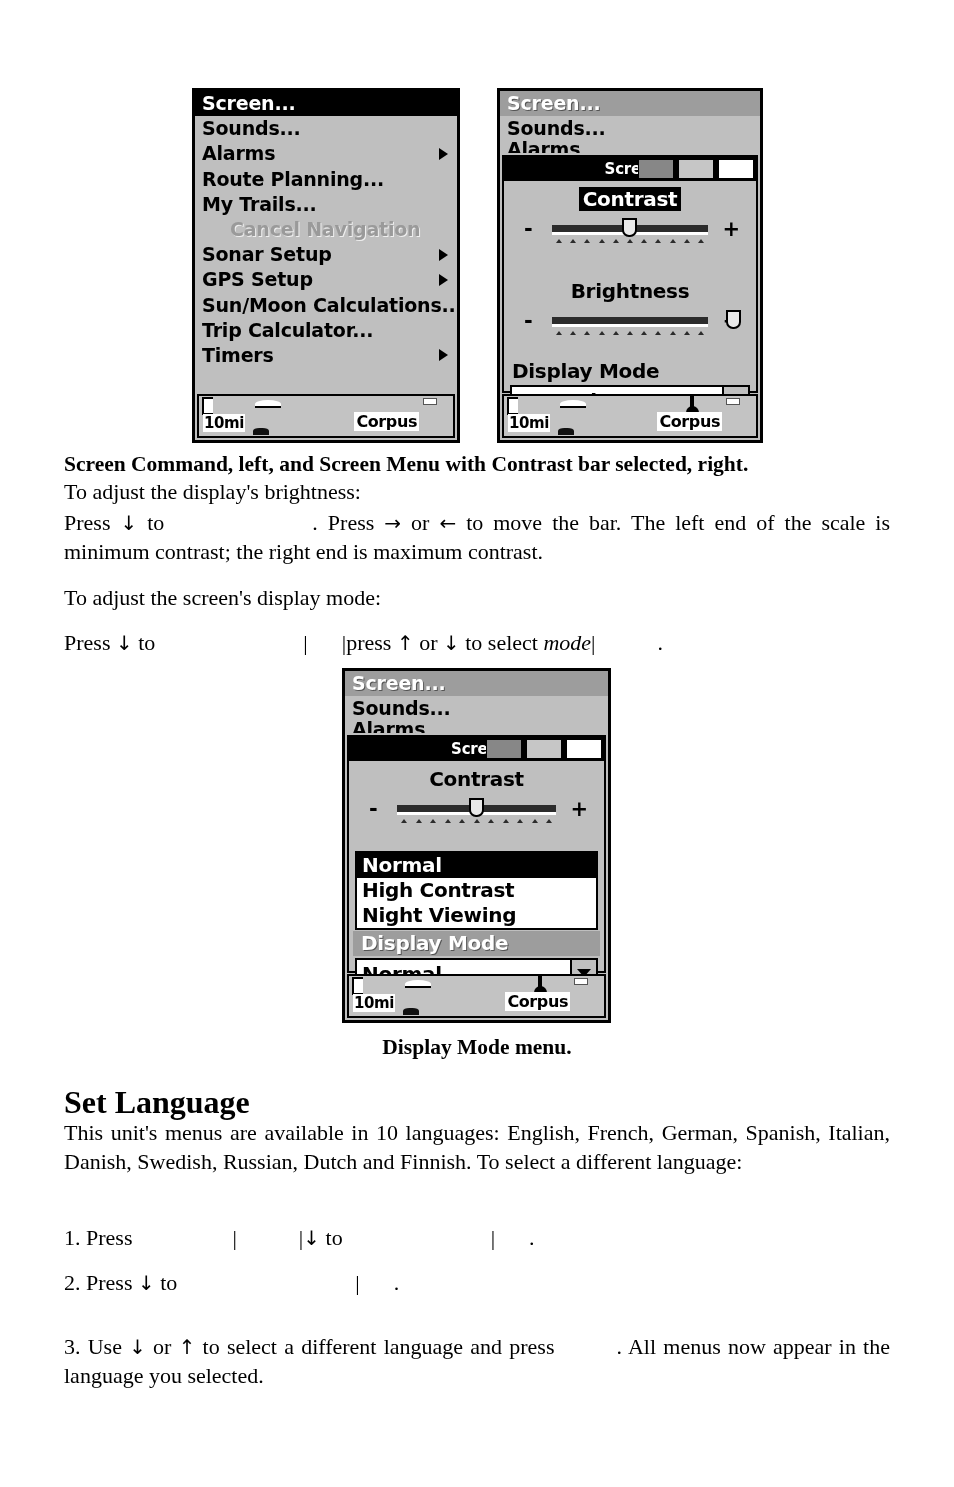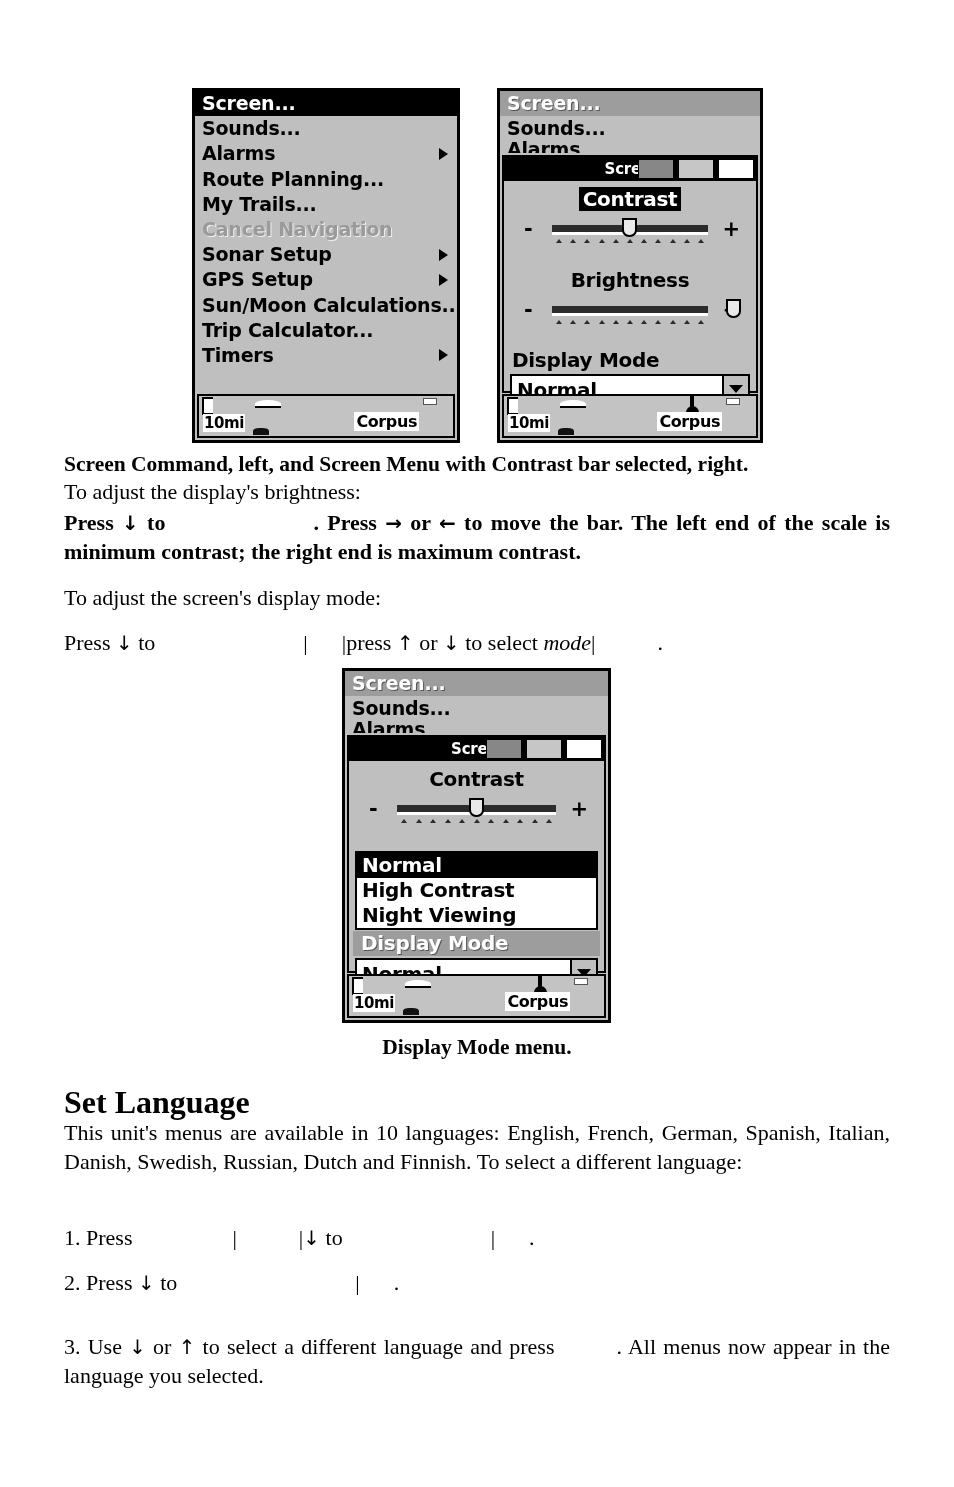--- a/index.html
+++ b/index.html
@@ -74,21 +74,21 @@
     height: 25.2px;
     line-height: 25.2px;
     font-size: 19px;
     font-weight: bold;
     color: #000;
     padding-left: 7px;
     white-space: nowrap;
     letter-spacing: -0.2px;
   }
   .menu-row.sel { background:#000; color:#fff; }
-  .menu-row.dim { color:#9a9a9a; text-shadow: 1px 1px 0 #efefef; }
+  .menu-row.dim { color:#9a9a9a; text-shadow: 1px 1px 0 #efefef; margin-left: 28px; }
   .menu-row .arr {
     position:absolute; right:9px; top:50%;
     width:0; height:0; margin-top:-6px;
     border-left: 9px solid #000;
     border-top: 6px solid transparent;
     border-bottom: 6px solid transparent;
   }
 
   
   .partial-top { position:absolute; left:0; right:0; top:0; }
@@ -334,21 +334,21 @@
             <i></i>
             <i></i>
             <i></i>
             <i></i>
             <i></i>
             <i></i>
             <i></i>
         </span>
       </div>
 
-      <div class="slider-label" style="margin-top:27px;">
+      <div class="slider-label" style="margin-top:38px;">
         <span>Brightness</span>
       </div>
       <div class="slider-row">
         <span class="minus">-</span>
         <span class="plus">+</span>
         <span class="track"></span>
         <span class="thumb" style="left:88%;"></span>
         <span class="ticks">
           <i></i>
             <i></i>
@@ -394,21 +394,21 @@
     </div>
   </div>
 </div>
 
 <div class="page">
 
   <div class="caption" style="position:absolute; top:450px; width:826px;">Screen Command, left, and Screen Menu with Contrast bar selected, right.</div>
 
   <div class="para noj" style="position:absolute; top:477px; width:826px;">To adjust the display's brightness:</div>
 
-  <div class="para" style="position:absolute; top:508px; width:826px;font-weight:bold;">
+  <div class="para" style="position:absolute; top:508px; width:826px;">
     <span>Press</span>
     <span class="arrow">↓</span>
     <span>to</span><span class="gap-xl"></span><span>. Press</span>
     <span class="arrow">→</span>
     <span>or</span>
     <span class="arrow">←</span>
     <span>to move the bar. The left end of the scale is minimum contrast; the right end is maximum contrast.</span>
   </div>
 
   <div class="para noj" style="position:absolute; top:583px; width:826px;">To adjust the screen's display mode:</div>

